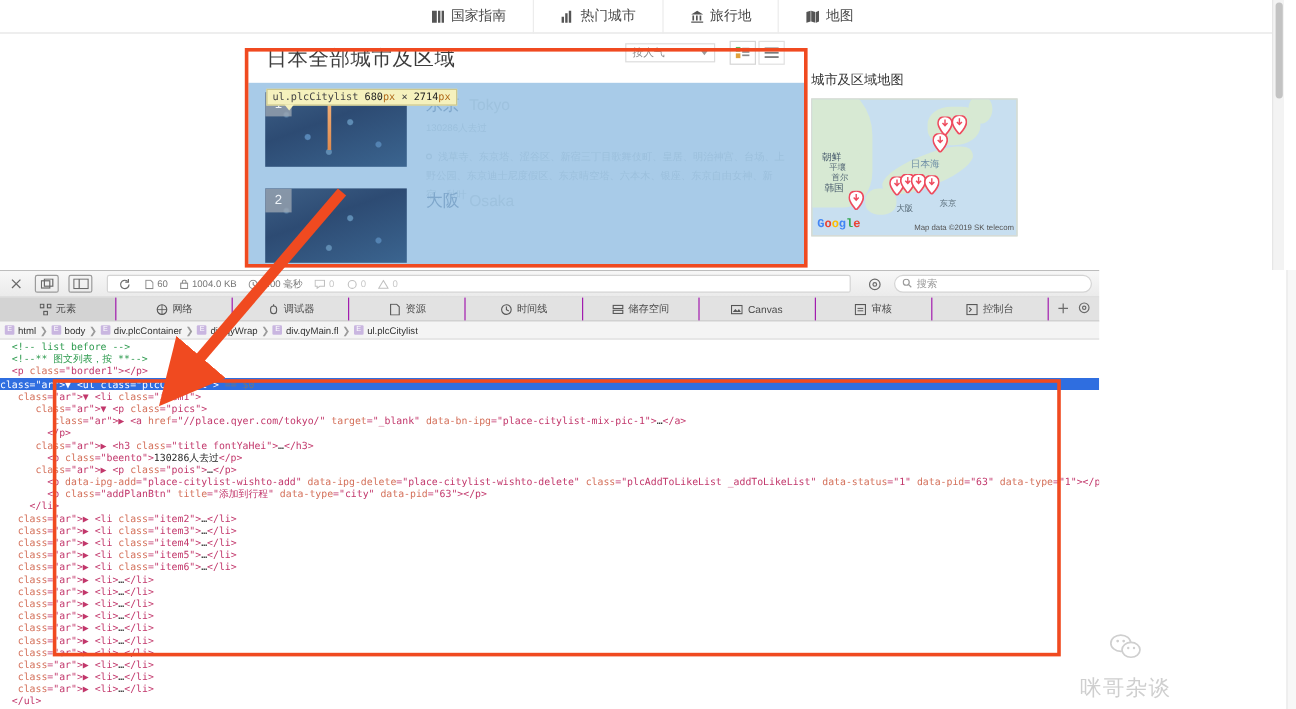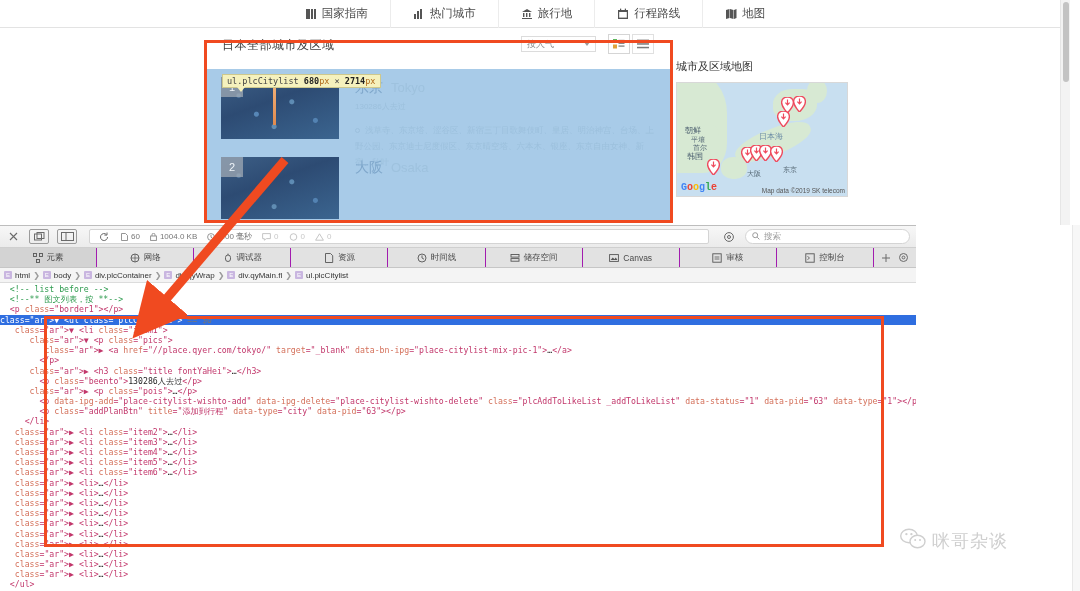--- a/index.html
+++ b/index.html
@@ -11,21 +11,21 @@
   .page { position:absolute; left:0; top:0; width:1070px; height:225px; background:#fff; overflow:hidden; }
   .topnav { position:absolute; left:0; top:0; width:1070px; height:28px; background:#fff;
     border-bottom:1px solid #e3e3e3; display:flex; justify-content:center; align-items:center; gap:0; }
   .navitem { display:flex; align-items:center; gap:5px; padding:0 22px; height:28px;
     font-size:11.5px; color:#4a4a4a; border-right:1px solid #ececec; white-space:nowrap; }
   .navitem:last-child { border-right:none; }
   .navicon { width:12px; height:12px; display:inline-block; color:#555; }
   .navicon svg { display:block; }
 
   .pagebody { position:absolute; left:0; top:29px; width:1070px; height:196px; }
-  .sectitle { position:absolute; left:222px; top:8px; font-size:12px; color:#3d3d3d; letter-spacing:.5px; }
+  .sectitle { position:absolute; left:222px; top:8px; font-size:17px; color:#3d3d3d; letter-spacing:.5px; }
   .sortsel { position:absolute; left:521px; top:7px; width:75px; height:16px; border:1px solid #dcdcdc;
     background:#fff; font-size:9px; color:#8a8a8a; display:flex; align-items:center; padding:0 5px; }
   .sortsel .caret { margin-left:auto; width:0;height:0; border-left:3.5px solid transparent;
     border-right:3.5px solid transparent; border-top:4px solid #9a9a9a; }
   .viewbtns { position:absolute; left:608px; top:5px; display:flex; gap:2px; }
   .vbtn { width:22px;height:20px; background:#fff; border:1px solid #e0e0e0; display:flex;
     align-items:center; justify-content:center; }
   .vbtn.active { border-color:#d5d5d5; }
 
   
@@ -50,21 +50,21 @@
   .cname .en { color:#9ec2de; margin-left:8px; font-size:13px; }
   .cbeen { font-size:8px; color:#9cc0dd; margin-top:4px; }
   .cpois { font-size:8.5px; color:#9cc0dd; margin-top:10px; line-height:1.9; }
   .cpois .dot { display:inline-block; width:5px;height:5px;border:1px solid #9cc0dd;
     border-radius:50%; margin-right:5px; vertical-align:middle; }
 
   
   .tip { position:absolute; left:222px; top:45px; background:#f5f1bd; border:1px solid #cdc88e;
     padding:1px 4px; font-family:"DejaVu Sans Mono","Liberation Mono",monospace; font-size:8.5px;
     color:#444; white-space:nowrap; z-index:40; }
-  .tip b { color:#222; font-weight:bold; }
+  .tip b { color:#222; font-weight:normal; }
   .tip .u { color:#b06a1a; }
   .tip:after { content:""; position:absolute; left:14px; bottom:-5px; width:0;height:0;
     border-left:4px solid transparent; border-right:4px solid transparent; border-top:5px solid #f5f1bd; }
 
   
   .mappanel { position:absolute; left:676px; top:30px; width:180px; }
   .maptitle { font-size:11px; color:#333; }
   .mapbox { margin-top:8px; width:172px; height:115px; background:#cfe6cd; position:relative;
     overflow:hidden; border:1px solid #d8d8d8; }
   .sea { position:absolute; inset:0; background:#c8dff0; }
@@ -126,21 +126,21 @@
   .txt { color:#1f1f1f; }
   .sc { color:#777; }
 
   
   .anno { position:absolute; border:3px solid #f04a20; pointer-events:none; }
   #annoTop { left:204px; top:40px; width:469px; height:183px; }
   #annoBottom { left:44px; top:316px; width:840px; height:231px; }
   .arrowsvg { position:absolute; left:0; top:0; width:1080px; height:591px; pointer-events:none; }
 
   .wm { position:absolute; left:900px; top:528px; display:flex; align-items:center; gap:6px;
-    color:#cfcfcf; }
+    color:#cfcfcf;flex-direction:column; }
   .wm .wmtext { font-size:18px; color:#cfcfcf; letter-spacing:1px; }
   .rail { position:absolute; right:0; top:225px; width:8px; height:366px; background:#f7f7f7;
     border-left:1px solid #e8e8e8; }
 </style>
 </head>
 <body>
 
 <div id="root">
 
   <div class="page">
@@ -162,31 +162,20 @@
           </span>
         <span>热门城市</span>
       </div>
       <div class="navitem">
         <span class="navicon">
             <svg viewBox="0 0 12 12">
               <path fill="currentColor" d="M6 1L1 4h10zM2 5h1.4v4H2zm3 0h1.4v4H5zm3 0h1.4v4H8zM1 10h10v1H1z"></path>
             </svg>
           </span>
         <span>旅行地</span>
-      </div>
-      <div class="navitem">
-        <span class="navicon">
-            <svg viewBox="0 0 12 12">
-              <rect x="1" y="2" width="10" height="9" fill="currentColor"></rect>
-              <rect x="2.2" y="4" width="7.6" height="5.6" fill="#fff"></rect>
-              <rect x="3" y="0.6" width="1.2" height="2" fill="currentColor"></rect>
-              <rect x="7.8" y="0.6" width="1.2" height="2" fill="currentColor"></rect>
-            </svg>
-          </span>
-        <span>行程路线</span>
       </div>
       <div class="navitem">
         <span class="navicon">
             <svg viewBox="0 0 12 12">
               <path fill="currentColor" d="M1 2l3.5-1v9L1 11zM5 1l3.5 1v9L5 10zM9 2l2.5-1v9L9 11z"></path>
             </svg>
           </span>
         <span>地图</span>
       </div>
     </div>

